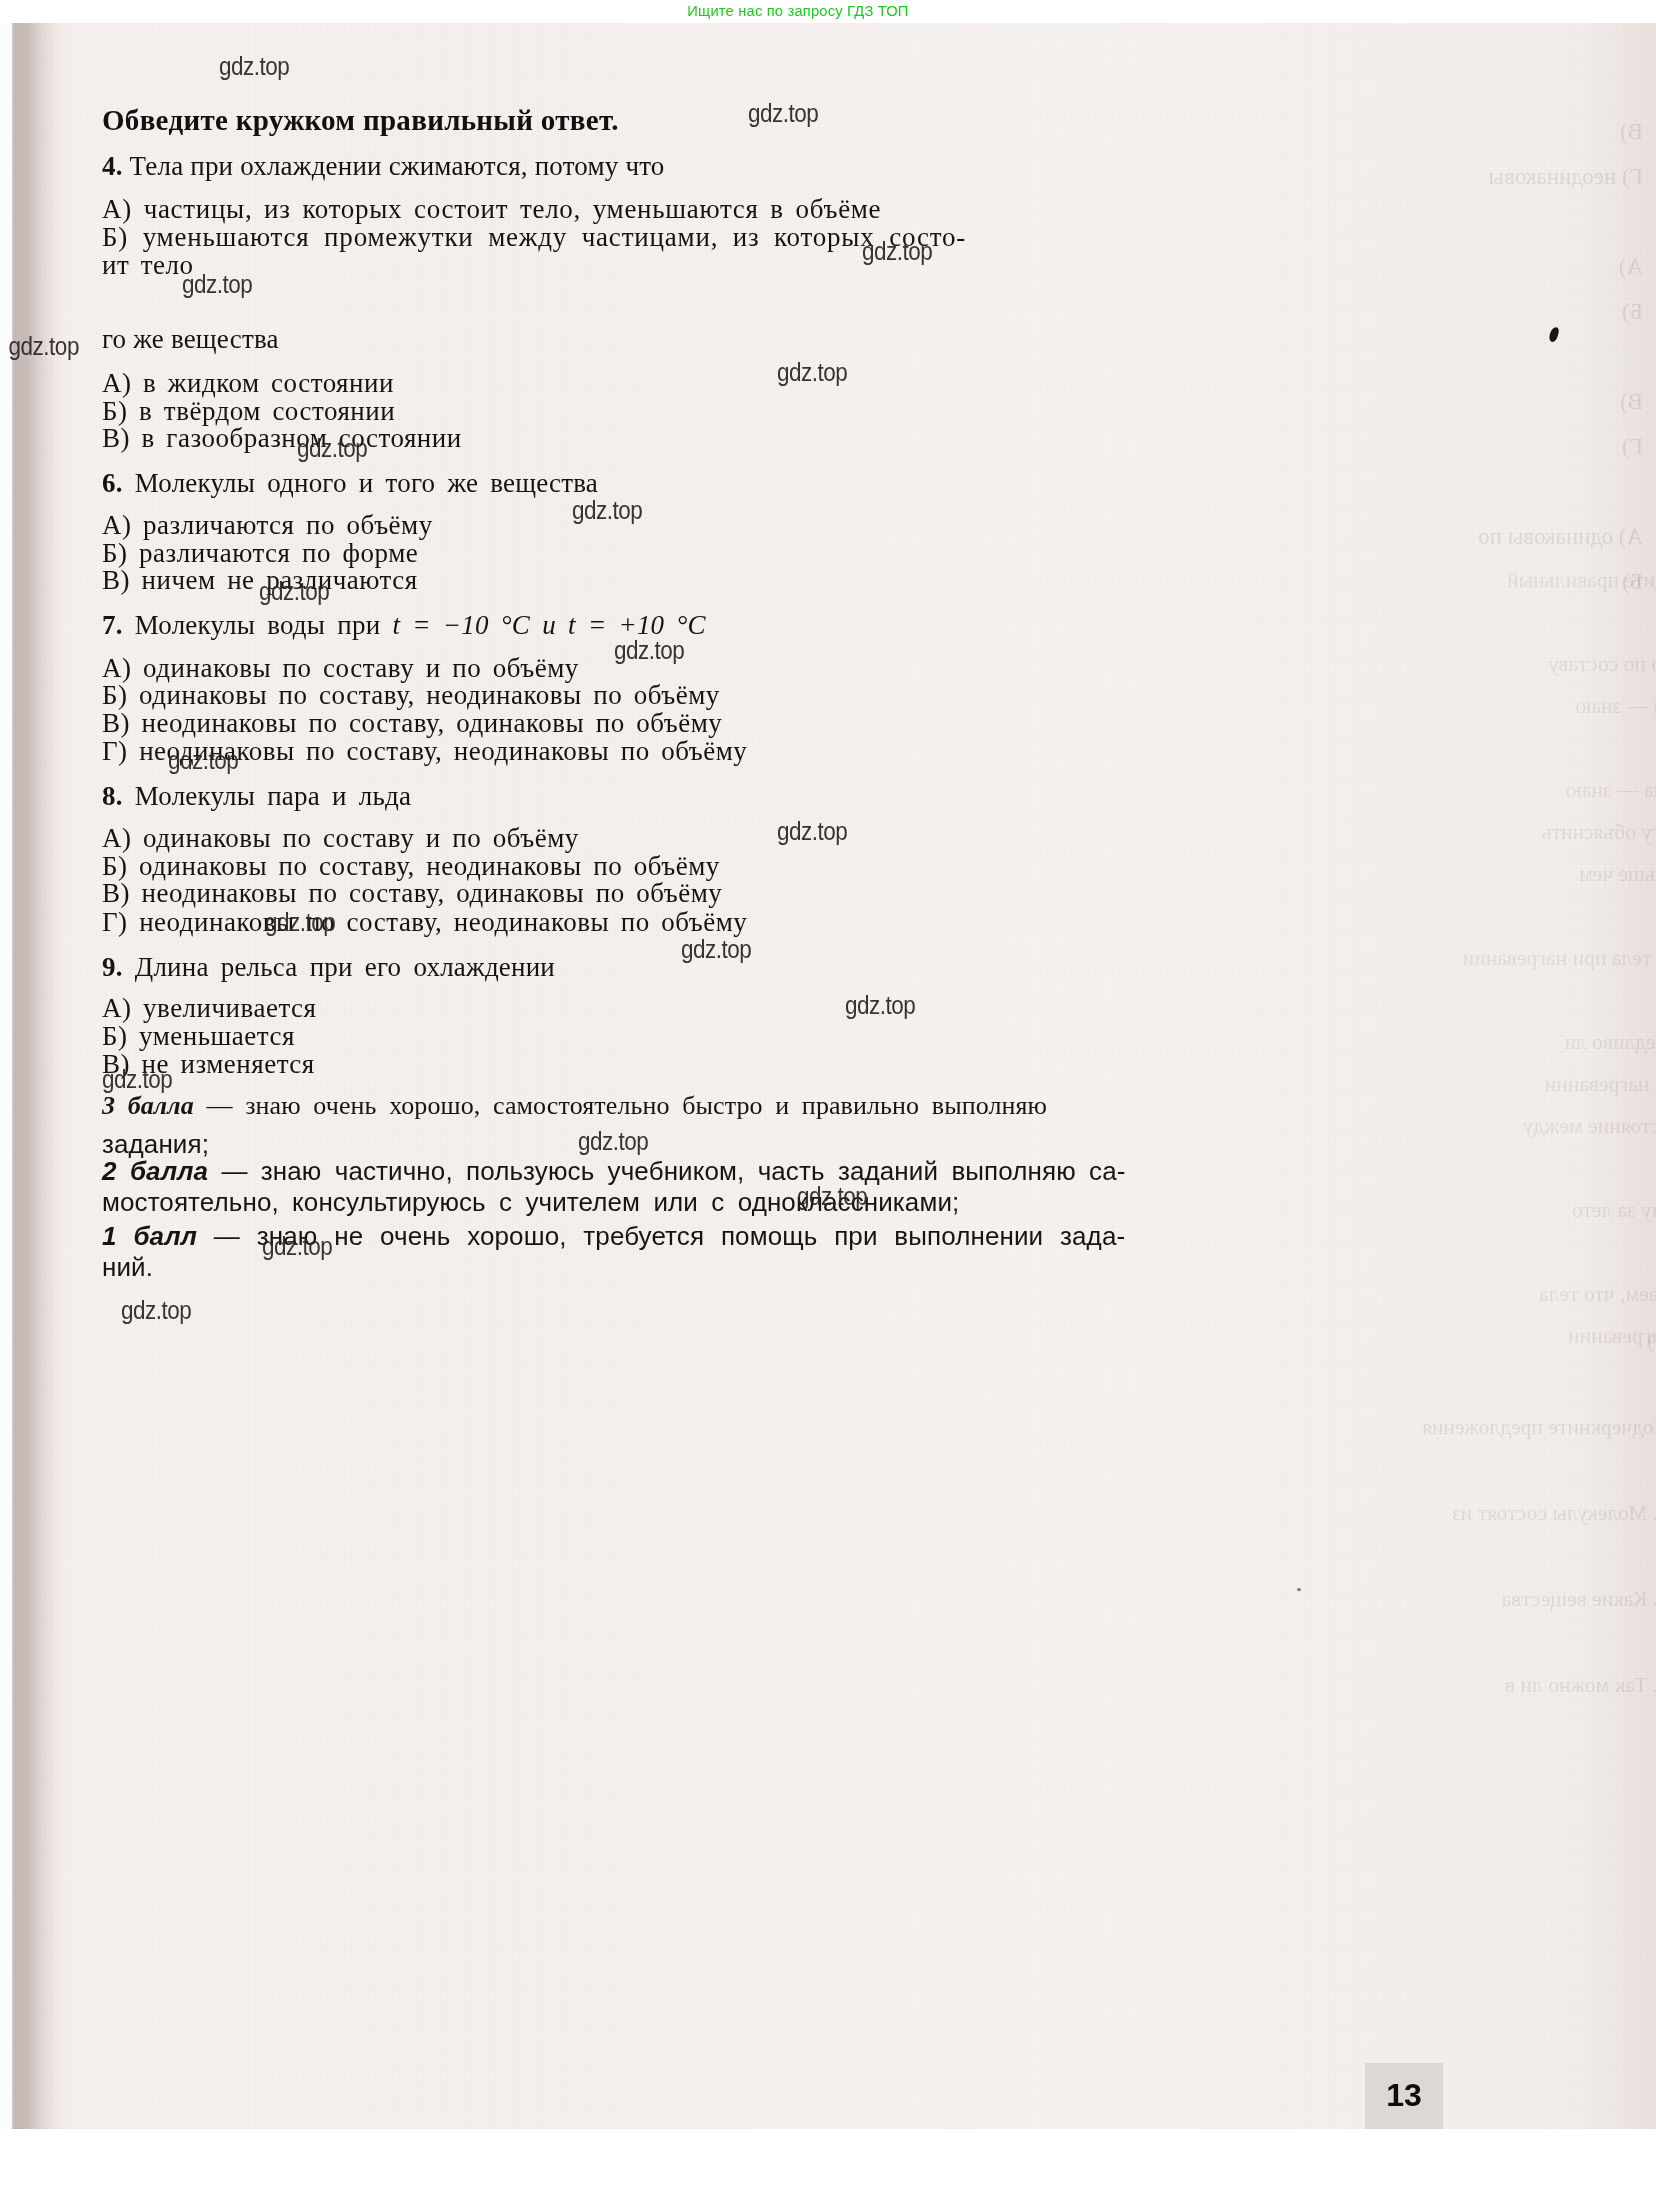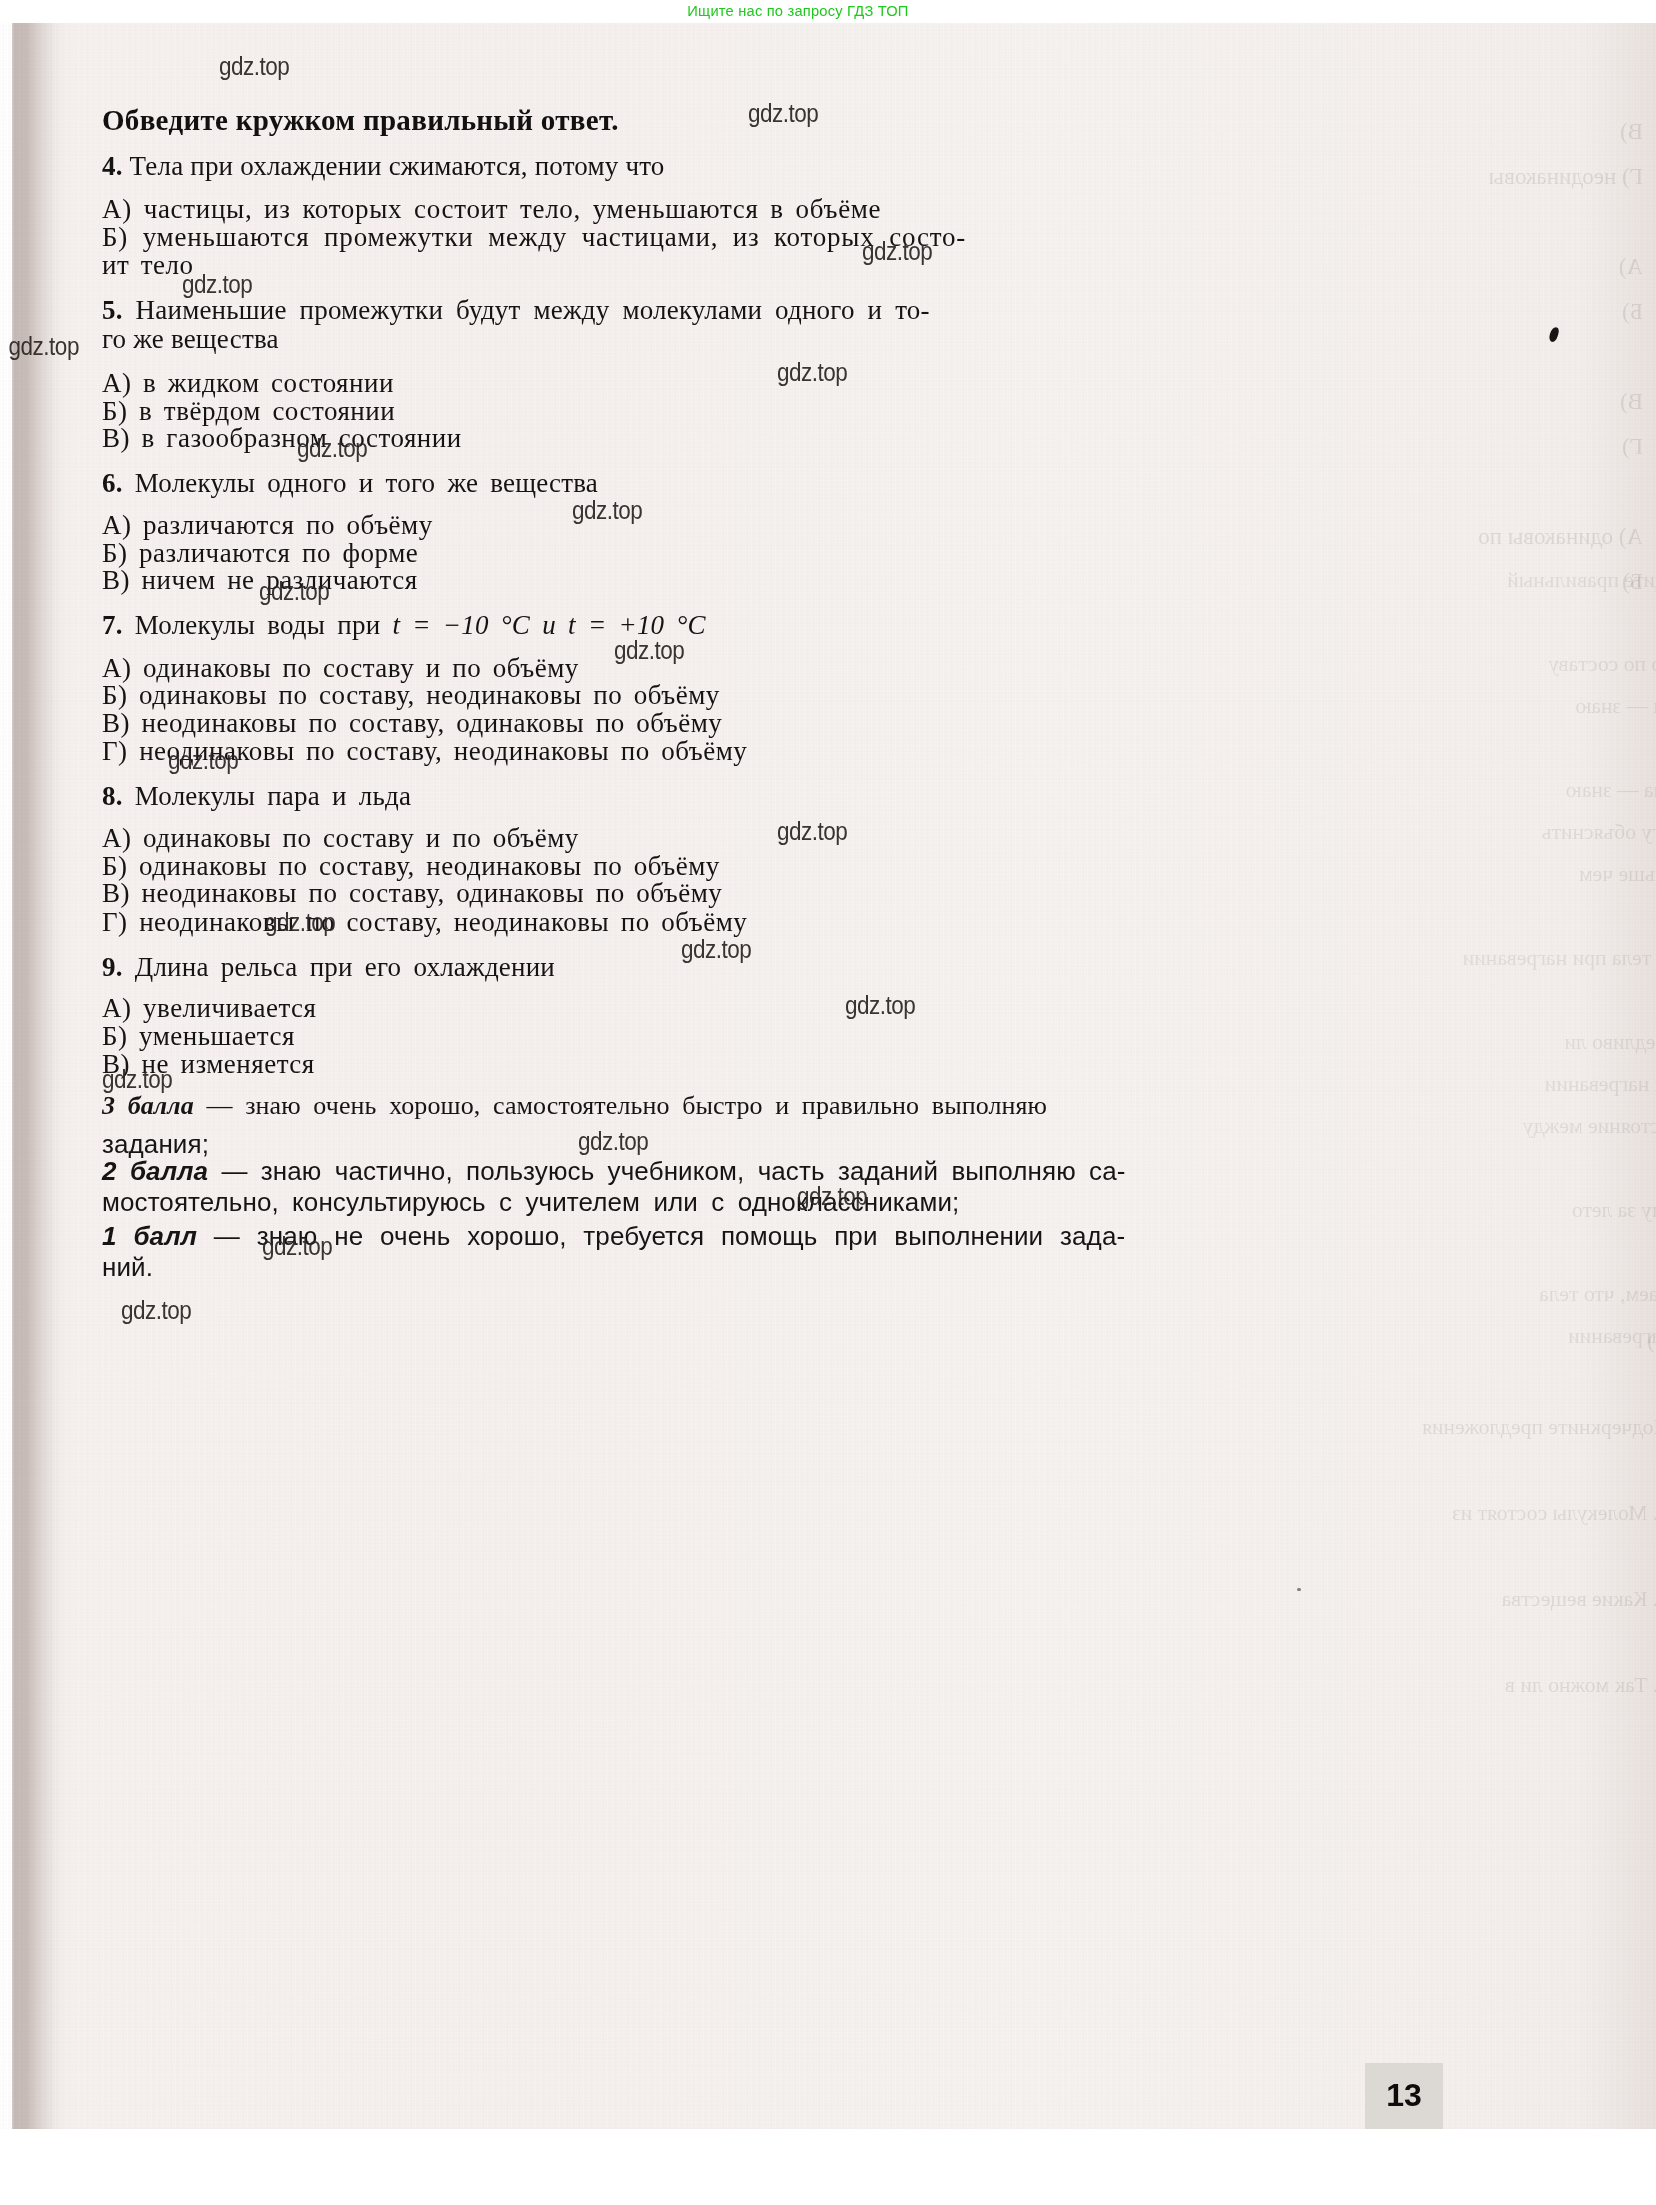--- a/index.html
+++ b/index.html
@@ -238,21 +238,20 @@
 
   <div class="content">
 
     <div class="heading-bold" style="left:102px;top:81px;">Обведите кружком правильный ответ.</div>
 
     <div class="qline" style="left:102px;top:128px;"><span class="qnum">4.</span>&nbsp;<span>Тела при охлаждении сжимаются, потому что</span></div>
     <div class="opt" style="left:102px;top:199px;letter-spacing:0.8px;word-spacing:7px;">Б) уменьшаются промежутки между частицами, из которых состо-</div>
     <div class="opt" style="left:102px;top:171px;letter-spacing:0.7px;">А) частицы, из которых состоит тело, уменьшаются в объёме</div>
     <div class="opt" style="left:102px;top:227px;">ит тело</div>
 
-    <div class="qline" style="left:102px;top:272px;word-spacing:6px;"><span class="qnum">5.</span>&nbsp;<span>Наименьшие промежутки будут между молекулами одного и то-</span></div>
     <div class="qline" style="left:102px;top:301px;">го же вещества</div>
     <div class="opt" style="left:102px;top:345px;">А) в жидком состоянии</div>
     <div class="opt" style="left:102px;top:373px;">Б) в твёрдом состоянии</div>
     <div class="opt" style="left:102px;top:400px;">В) в газообразном состоянии</div>
 
     <div class="qline" style="left:102px;top:445px;word-spacing:5.2px;"><span class="qnum">6.</span>&nbsp;<span>Молекулы одного и того же вещества</span></div>
     <div class="opt" style="left:102px;top:487px;">А) различаются по объёму</div>
     <div class="opt" style="left:102px;top:515px;">Б) различаются по форме</div>
     <div class="opt" style="left:102px;top:542px;">В) ничем не различаются</div>
 

